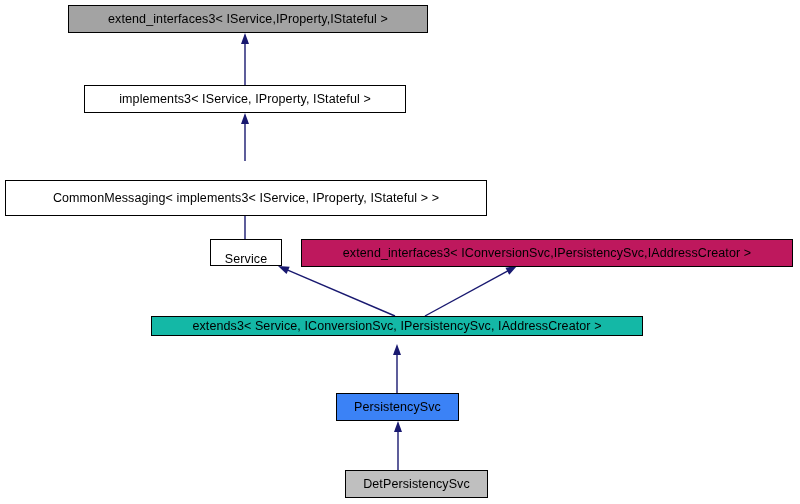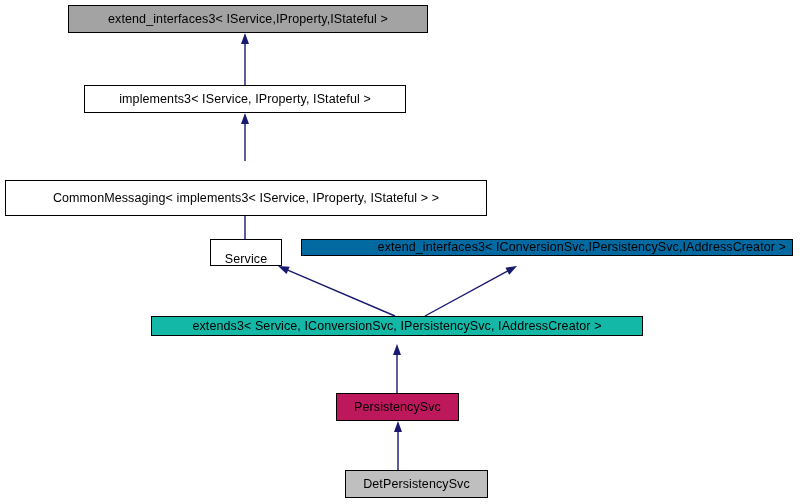--- a/index.html
+++ b/index.html
@@ -88,25 +88,25 @@
     </div>
     <div class="node" style="left: 84px; top: 85px; width: 322px; height: 28px; border-color: rgb(0, 0, 0); background: rgb(255, 255, 255);">
       <span class="node-label">implements3&lt; IService, IProperty, IStateful &gt;</span>
     </div>
     <div class="node" style="left: 5px; top: 164px; width: 482px; height: 36px; border-color: rgb(0, 0, 0); background: rgb(255, 255, 255); margin-top: 16px;">
       <span class="node-label">CommonMessaging&lt; implements3&lt; IService, IProperty, IStateful &gt; &gt;</span>
     </div>
     <div class="node" style="left: 210px; top: 239px; width: 72px; height: 27px; border-color: rgb(0, 0, 0); background: rgb(255, 255, 255); align-items: flex-end;">
       <span class="node-label">Service</span>
     </div>
-    <div class="node" style="left: 301px; top: 239px; width: 492px; height: 17px; border-color: rgb(0, 0, 0); background: #0369a1; justify-content: flex-end;">
+    <div class="node" style="left: 301px; top: 239px; width: 492px; height: 28px; border-color: rgb(0, 0, 0); background: #be185d;">
       <span class="node-label">extend_interfaces3&lt; IConversionSvc,IPersistencySvc,IAddressCreator &gt;</span>
     </div>
     <div class="node" style="left: 151px; top: 316px; width: 492px; height: 20px; border-color: rgb(0, 0, 0); background: #14b8a6;">
       <span class="node-label">extends3&lt; Service, IConversionSvc, IPersistencySvc, IAddressCreator &gt;</span>
     </div>
-    <div class="node" style="left: 336px; top: 393px; width: 123px; height: 28px; border-color: rgb(0, 0, 0); background: #be185d;">
+    <div class="node" style="left: 336px; top: 393px; width: 123px; height: 28px; border-color: rgb(0, 0, 0); background: #3b82f6;">
       <span class="node-label">PersistencySvc</span>
     </div>
     <div class="node highlight" style="left: 345px; top: 470px; width: 143px; height: 28px; border-color: rgb(0, 0, 0); background: rgb(191, 191, 191);">
       <span class="node-label">DetPersistencySvc</span>
     </div>
   </div>
 
 </body></html>

